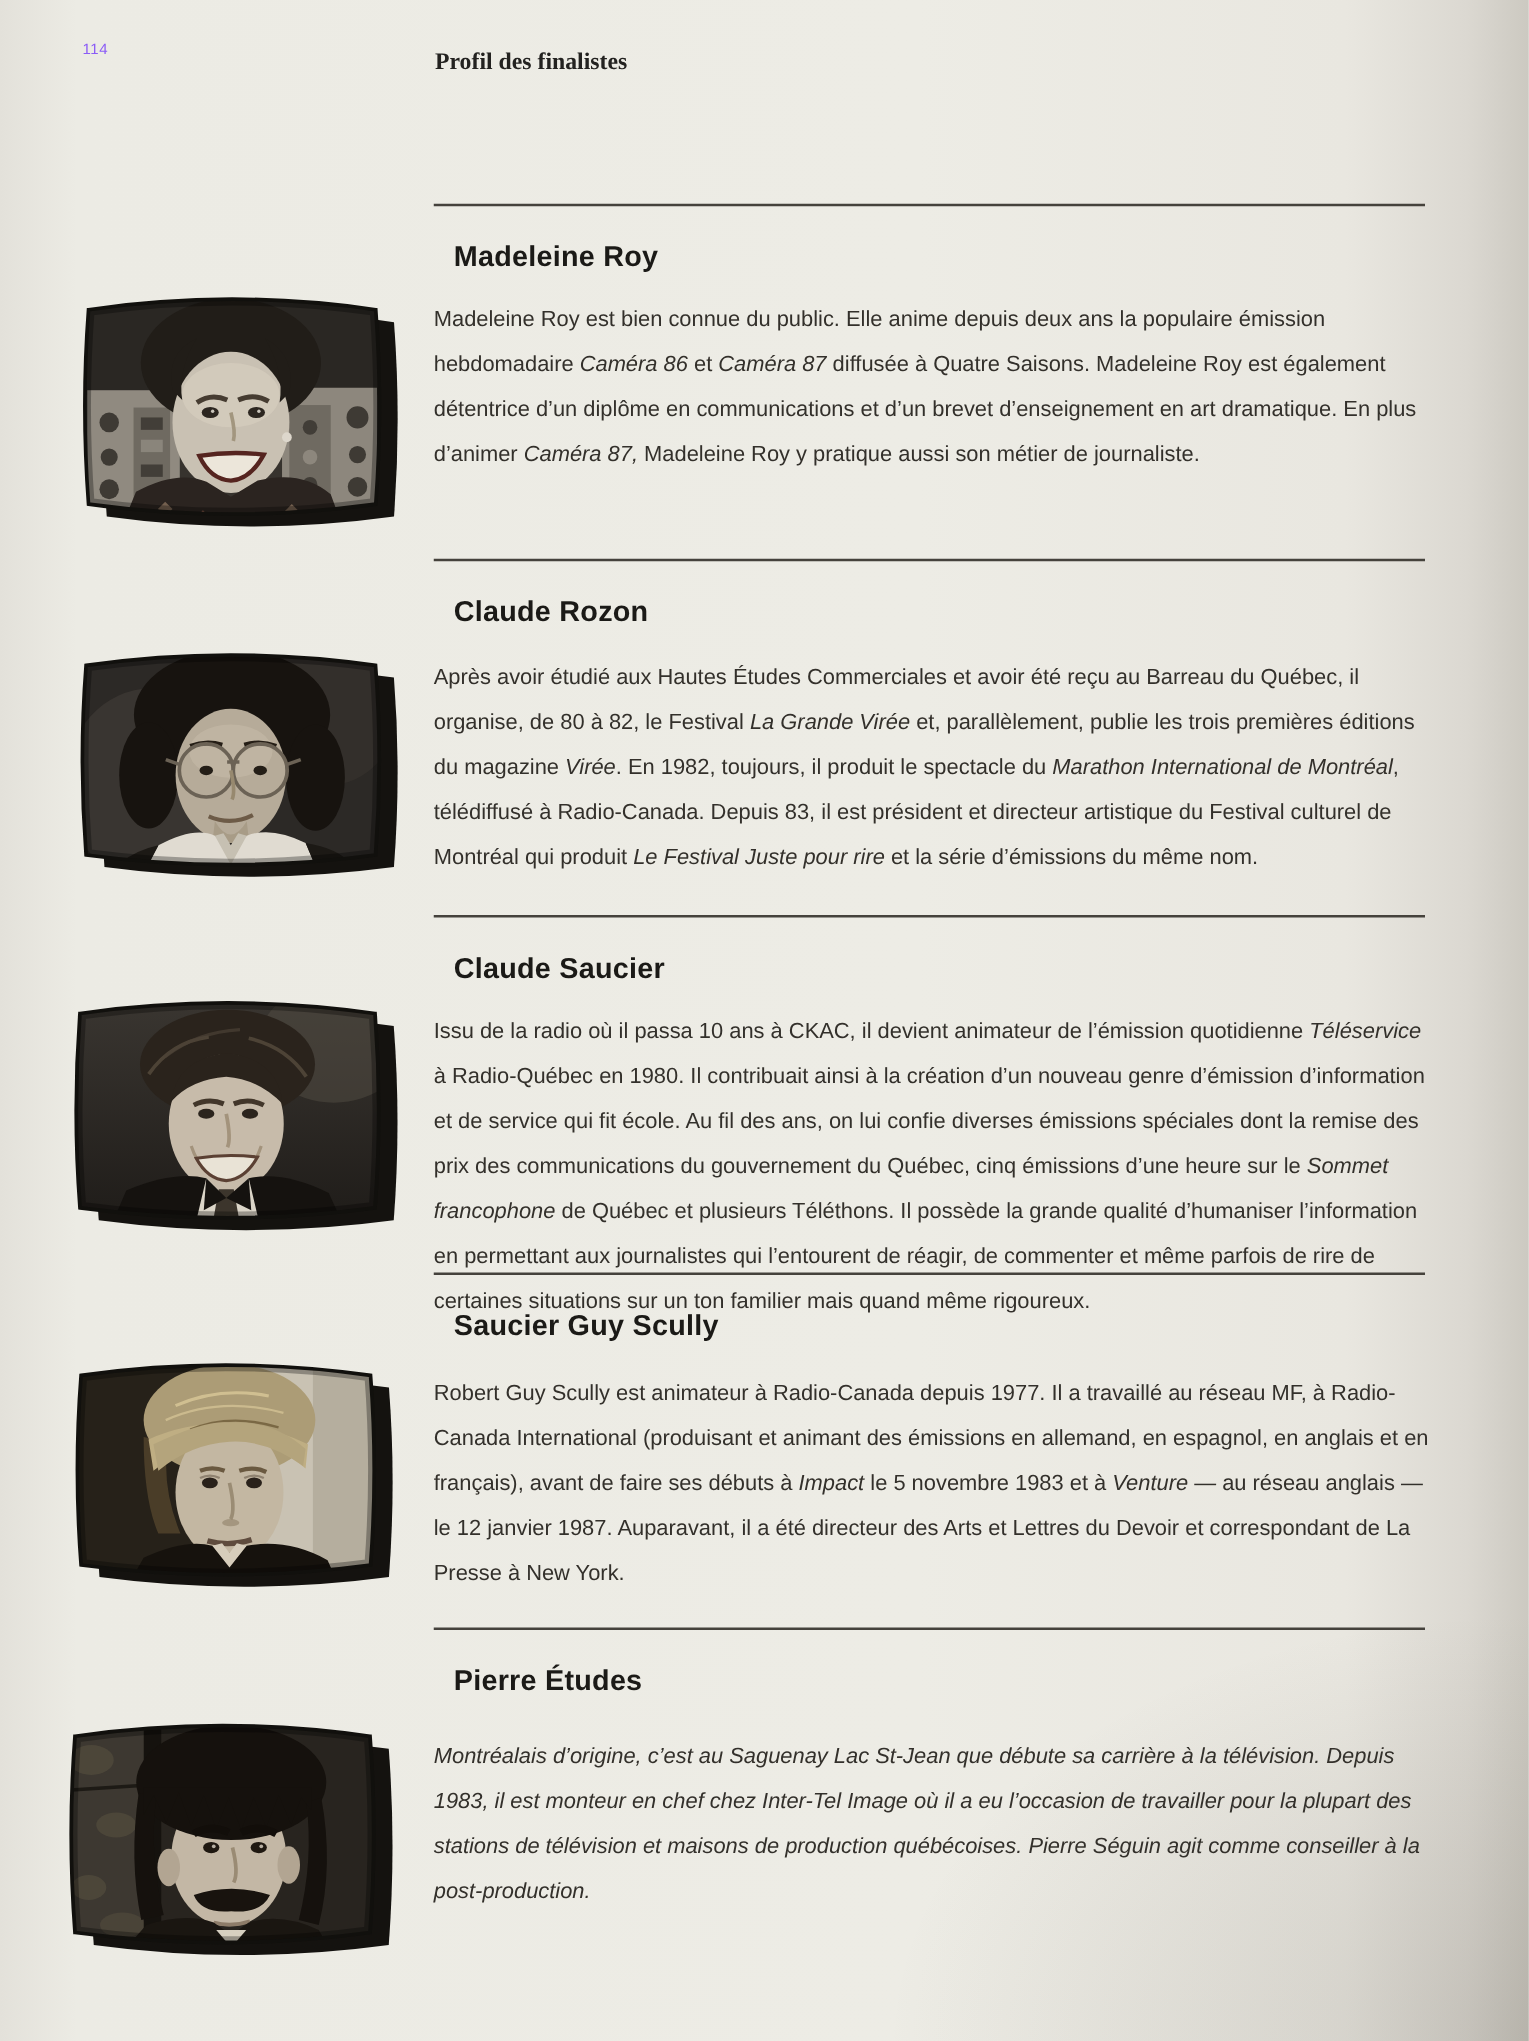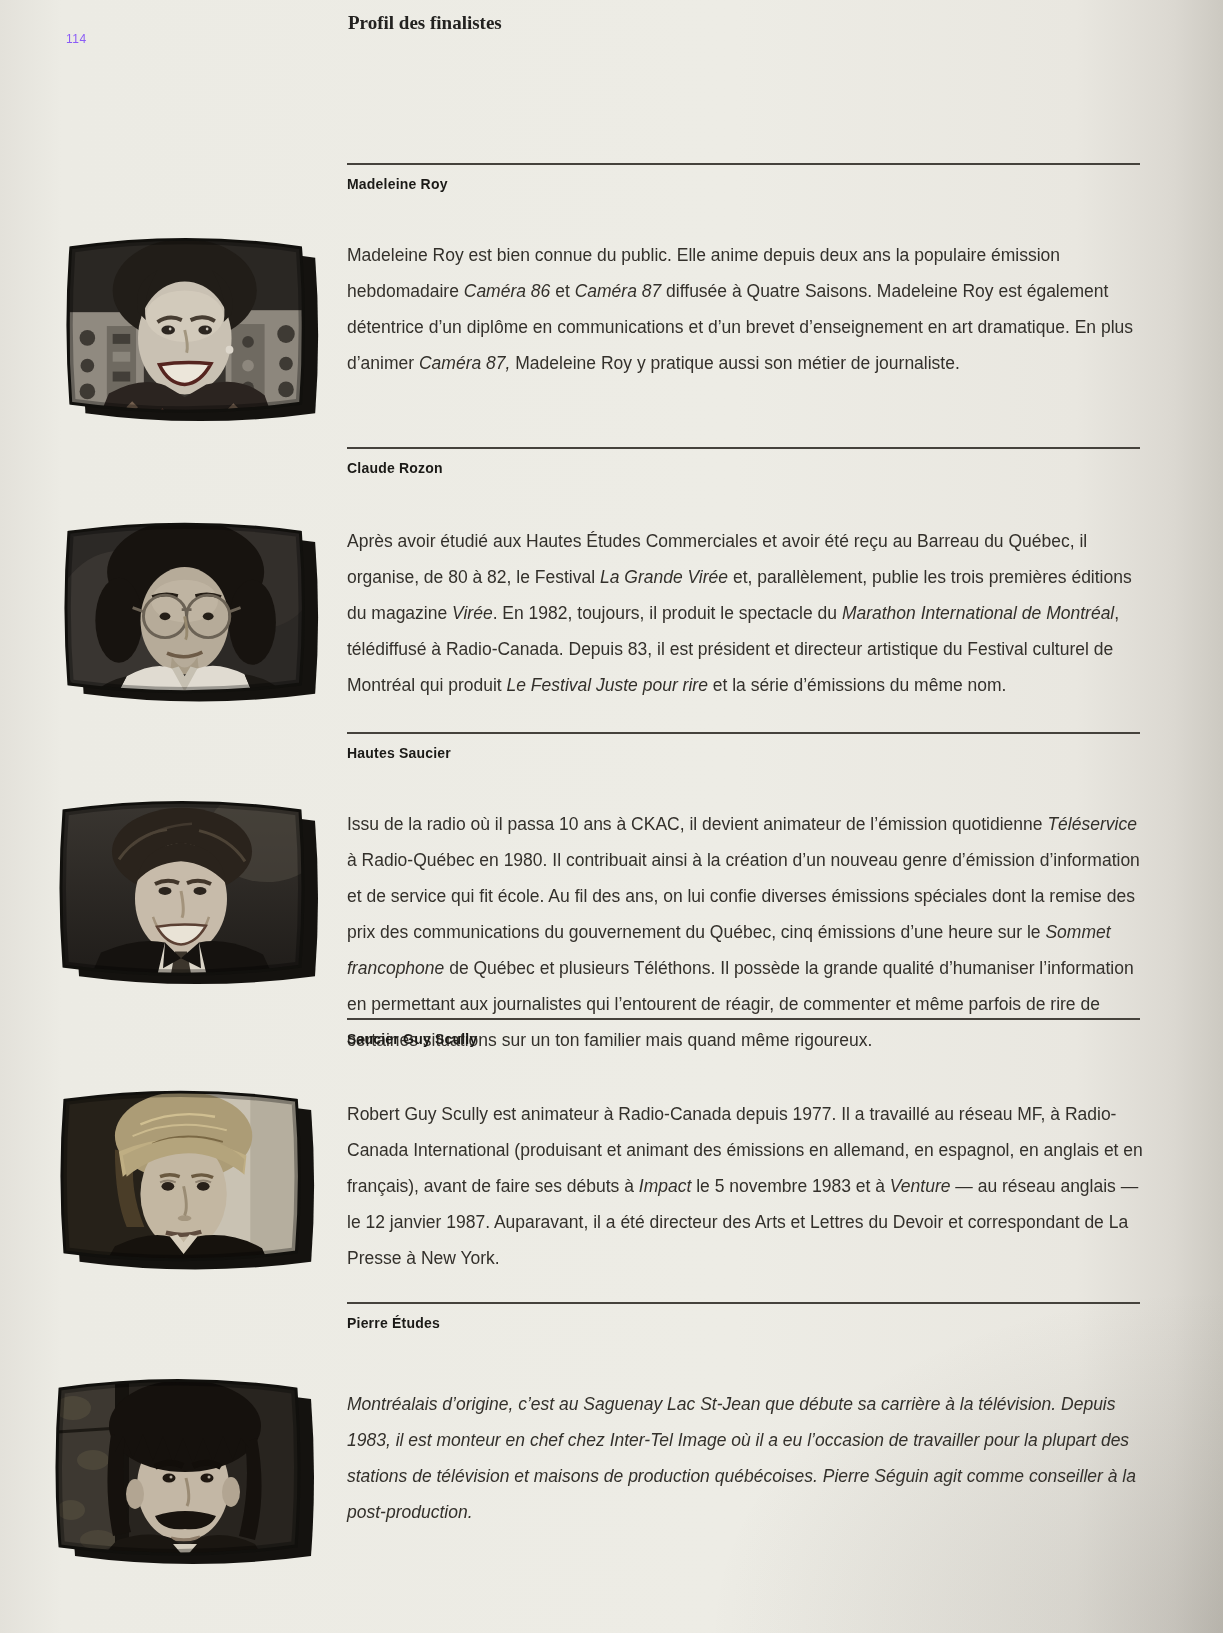--- a/index.html
+++ b/index.html
@@ -8,28 +8,28 @@
     font-family:"Liberation Sans",sans-serif;
     background:
       radial-gradient(ellipse 60% 30% at 100% 100%, rgba(70,64,54,.16), transparent 70%),
       linear-gradient(to right, #e3e1da 0%, #ecebe4 5%, #edecE5 60%, #e9e7e0 88%, #dbd8d1 96%, #ccc9c1 100%);
   }
   .page-number{
     position:absolute;left:66px;top:32px;
     font-size:12px;color:#8b5cf6;letter-spacing:.5px;
   }
   .page-title{
-    position:absolute;left:348px;top:12px;margin:0;
+    position:absolute;left:348px;top:39px;margin:0;
     font-family:"Liberation Serif",serif;font-size:19px;font-weight:700;color:#232220;
   }
   .profile{position:absolute;left:0;top:0;width:1223px;}
   .rule{position:absolute;left:347px;top:0;width:793px;height:2px;background:#45423c;}
   .profile-name{
-    position:absolute;left:347px;top:13px;margin:0;
-    font-size:14px;font-weight:700;color:#1b1a17;letter-spacing:.2px;
+    position:absolute;left:347px;top:13px;margin:16px;
+    font-size:23px;font-weight:700;color:#1b1a17;letter-spacing:.2px;
   }
   .bio{
     position:absolute;left:347px;width:796px;margin:0;
     font-size:17.5px;line-height:36px;color:#33302b;
   }
   .bio i{font-style:italic;}
   .photo{position:absolute;margin:0;padding:0;line-height:0;}
 </style>
 </head>
 <body>
@@ -131,21 +131,21 @@
  <path d="M0,197 L52,197 L66,170 Q48,174 36,184 Z" fill="#1c1915"></path>
  <path d="M250,197 L198,197 L186,168 Q212,172 224,186 Z" fill="#1c1915"></path>
             <path d="M7,21 Q125,4 243,21 Q249,99 243,178 Q125,194 7,178 Q1,99 7,21 Z" fill="none" stroke="#000" stroke-width="10" opacity="0.3"></path>
           </g>
           <path d="M7,21 Q125,4 243,21 Q249,99 243,178 Q125,194 7,178 Q1,99 7,21 Z" fill="none" stroke="#11100d" stroke-width="3"></path>
         </svg></figure>
     <p class="bio" style="top: 76px;"><span>Après avoir étudié aux Hautes Études Commerciales et avoir été reçu au Barreau du Québec, il organise, de 80 à 82, le Festival </span><i>La Grande Virée</i><span> et, parallèlement, publie les trois premières éditions du magazine </span><i>Virée</i><span>. En 1982, toujours, il produit le spectacle du </span><i>Marathon International de Montréal</i><span>, télédiffusé à Radio-Canada. Depuis 83, il est président et directeur artistique du Festival culturel de Montréal qui produit </span><i>Le Festival Juste pour rire</i><span> et la série d’émissions du même nom.</span></p>
   </section>
     <section class="profile" style="top: 732px;">
     <div class="rule"></div>
-    <h2 class="profile-name">Hautes Saucier</h2>
+    <h2 class="profile-name">Claude Saucier</h2>
     <figure class="photo" style="top: 58px; left: 57px;"><svg xmlns="http://www.w3.org/2000/svg" width="266" height="206" viewBox="0 0 266 208" preserveAspectRatio="none">
           <defs>
             <clipPath id="clip-saucier">
               <path d="M7,21 Q125,4 243,21 Q249,99 243,178 Q125,194 7,178 Q1,99 7,21 Z"></path>
             </clipPath>
           </defs>
           <path d="M7,21 Q125,4 243,21 Q249,99 243,178 Q125,194 7,178 Q1,99 7,21 Z" transform="translate(15,10)" fill="#14120f"></path>
           <g clip-path="url(#clip-saucier)">
  <defs>
               <linearGradient id="sc-bg" x1="0" y1="0" x2="0" y2="1">

